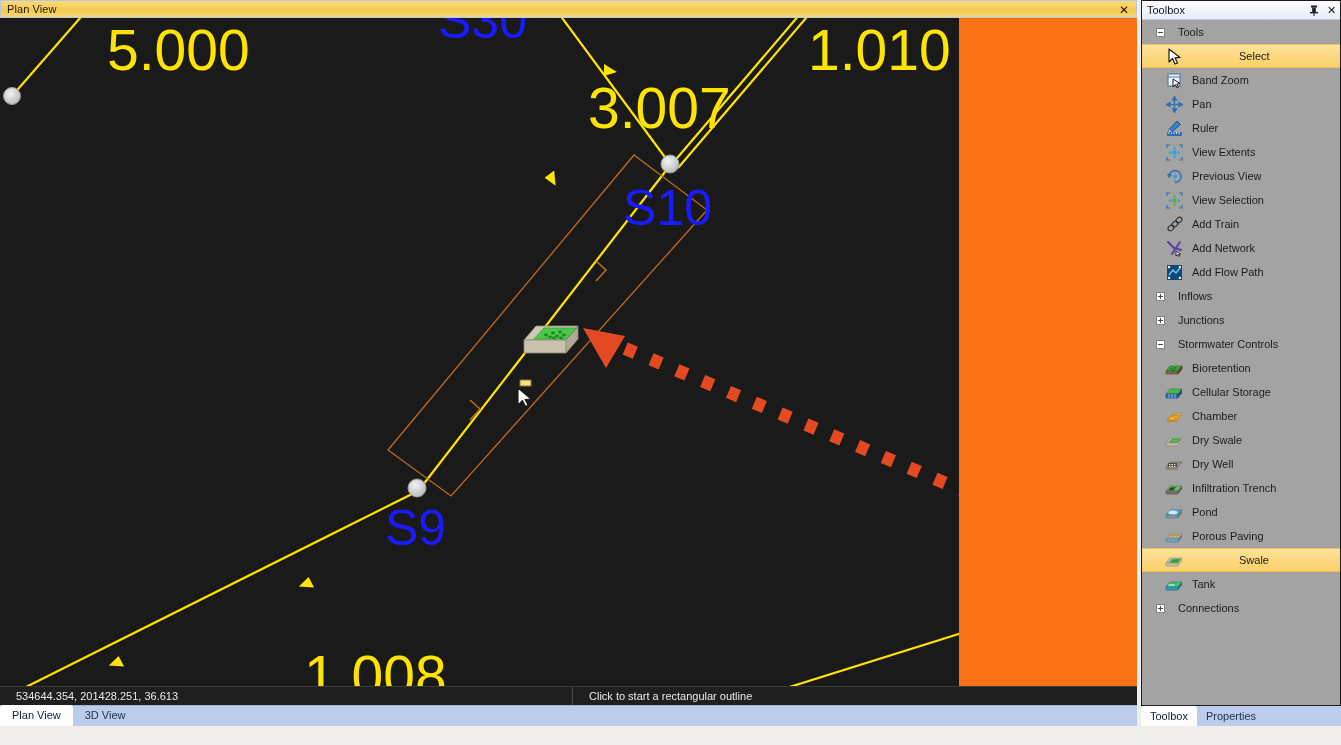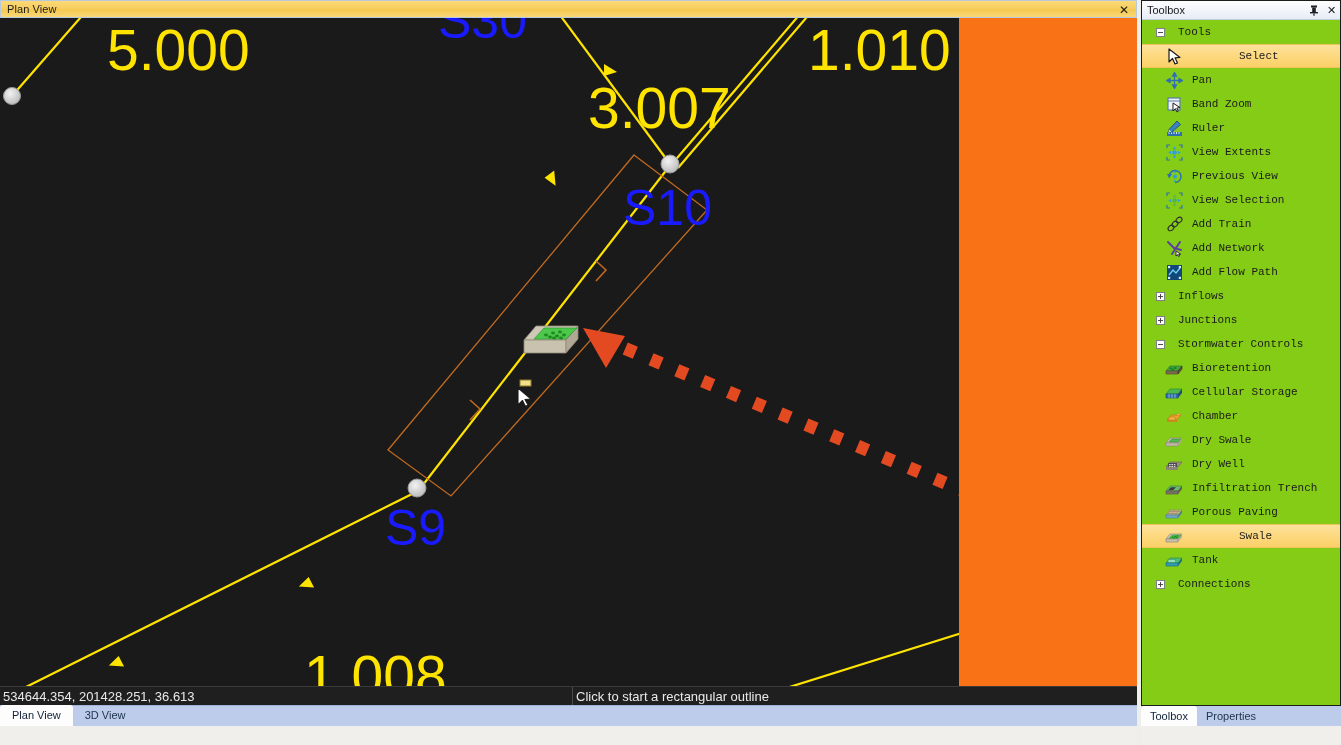--- a/index.html
+++ b/index.html
@@ -85,23 +85,23 @@
     left: 0;
     top: 686px;
     width: 1137px;
     height: 19px;
     background: #1f1f1f;
     border-top: 1px solid #3a3a3a;
     display: flex;
     align-items: center;
   }
   .status-cell {
-    font-size: 13px;
+    font-size: 11px;
     color: #e9e9e9;
-    padding-left: 3px;
+    padding-left: 16px;
     height: 19px;
     line-height: 19px;
     box-sizing: border-box;
     white-space: nowrap;
   }
   .status-cell.coords { width: 573px; border-right: 1px solid #4a4a4a; }
   .status-cell.hint   { flex: 1; }
 
   
   #view-tabs {
@@ -180,22 +180,21 @@
     font-size: 11px;
     font-family: "DejaVu Sans", sans-serif;
     line-height: 1;
   }
 
   #toolbox-body {
     position: absolute;
     left: 0; top: 19px;
     right: 0; bottom: 0;
     overflow: hidden;
-    background: #84cc16;
-    font-family: Liberation Mono, monospace;
+    background: #a3a3a3;
   }
 
   .tb-group {
     position: relative;
     height: 24px;
     display: flex;
     align-items: center;
   }
   .tb-expander {
     width: 9px; height: 9px;
@@ -421,41 +420,41 @@
         <span class="tb-icon">
           <svg width="17" height="17" viewBox="0 0 17 17">
             <polygon points="3,1 3,14 6.5,10.5 9,16 11.5,15 9,9.8 14,9.4" fill="#ffffff" stroke="#1b1b1b" stroke-width="1.2" stroke-linejoin="round"></polygon>
           </svg>
         </span>
         <span class="tb-label">Select</span>
       </div>
 
       <div class="tb-item">
         <span class="tb-icon">
+          <svg width="17" height="17" viewBox="0 0 17 17">
+            <rect x="2" y="2" width="12" height="12" fill="#eef2f7" stroke="#5b7da8" stroke-width="1.2"></rect>
+            <line x1="2" y1="5" x2="14" y2="5" stroke="#5b7da8" stroke-width="1"></line>
+            <polygon points="7,7 7,15 9.4,12.6 11,16 12.4,15.2 10.8,12 14,11.6" fill="#ffffff" stroke="#1b1b1b" stroke-width="1"></polygon>
+          </svg>
+        </span>
+        <span class="tb-label">Band Zoom</span>
+      </div>
+
+      <div class="tb-item">
+        <span class="tb-icon">
           <svg width="17" height="17" viewBox="0 0 17 17" stroke="#2f6fb0" stroke-width="1.3" fill="#2f6fb0">
             <line x1="8.5" y1="2" x2="8.5" y2="15"></line>
             <line x1="2" y1="8.5" x2="15" y2="8.5"></line>
             <polygon points="8.5,0.5 6.6,4 10.4,4"></polygon>
             <polygon points="8.5,16.5 6.6,13 10.4,13"></polygon>
             <polygon points="0.5,8.5 4,6.6 4,10.4"></polygon>
             <polygon points="16.5,8.5 13,6.6 13,10.4"></polygon>
           </svg>
         </span>
         <span class="tb-label">Pan</span>
-      </div>
-
-      <div class="tb-item">
-        <span class="tb-icon">
-          <svg width="17" height="17" viewBox="0 0 17 17">
-            <rect x="2" y="2" width="12" height="12" fill="#eef2f7" stroke="#5b7da8" stroke-width="1.2"></rect>
-            <line x1="2" y1="5" x2="14" y2="5" stroke="#5b7da8" stroke-width="1"></line>
-            <polygon points="7,7 7,15 9.4,12.6 11,16 12.4,15.2 10.8,12 14,11.6" fill="#ffffff" stroke="#1b1b1b" stroke-width="1"></polygon>
-          </svg>
-        </span>
-        <span class="tb-label">Band Zoom</span>
       </div>
 
       <div class="tb-item">
         <span class="tb-icon">
           <svg width="17" height="17" viewBox="0 0 17 17">
             <rect x="1" y="12" width="15" height="4" fill="#2f6fb0"></rect>
             <g stroke="#ffffff" stroke-width="0.8">
               <line x1="3" y1="12" x2="3" y2="14"></line>
                 <line x1="5.5" y1="12" x2="5.5" y2="14"></line>
               <line x1="8" y1="12" x2="8" y2="14"></line>
@@ -666,20 +665,31 @@
           <svg width="19" height="15" viewBox="0 0 19 15">
             <polygon points="1,10 5,5 17,5 13,10" fill="#6fb86f" stroke="#3f8a3f" stroke-width="0.7"></polygon>
             <polygon points="3,9.2 6,6.2 11,6.2 8,9.2" fill="#3a3a3a"></polygon>
             <polygon points="1,10 13,10 13,13 1,13" fill="#7a7266" stroke="#5a5449" stroke-width="0.7"></polygon>
             <polygon points="13,10 17,5 17,8 13,13" fill="#5f594e"></polygon>
           </svg>
         </span>
         <span class="tb-label">Infiltration Trench</span>
       </div>
 
+      <div class="tb-item">
+        <span class="tb-icon">
+          <svg width="19" height="15" viewBox="0 0 19 15">
+            <polygon points="1,10 5,5 17,5 13,10" fill="#4aa8c9" stroke="#2e7a94" stroke-width="0.7"></polygon>
+            <ellipse cx="8" cy="7.6" rx="4.6" ry="2.1" fill="#cfe9f5" stroke="#8fc3d8" stroke-width="0.6"></ellipse>
+            <polygon points="1,10 13,10 13,13 1,13" fill="#7a9aa8" stroke="#5a747f" stroke-width="0.7"></polygon>
+            <polygon points="13,10 17,5 17,8 13,13" fill="#5e7b87"></polygon>
+          </svg>
+        </span>
+        <span class="tb-label">Pond</span>
+      </div>
 
       <div class="tb-item">
         <span class="tb-icon">
           <svg width="19" height="15" viewBox="0 0 19 15">
             <polygon points="1,10 5,5 17,5 13,10" fill="#c8b98f" stroke="#988a63" stroke-width="0.7"></polygon>
             <g stroke="#8f8059" stroke-width="0.55" fill="none">
               <line x1="4" y1="8.5" x2="14" y2="8.5" transform="translate(-1,0)"></line>
               <line x1="6" y1="6.5" x2="16" y2="6.5" transform="translate(-1,0)"></line>
               <line x1="6" y1="5" x2="2" y2="10"></line>
               <line x1="10" y1="5" x2="6" y2="10"></line>

